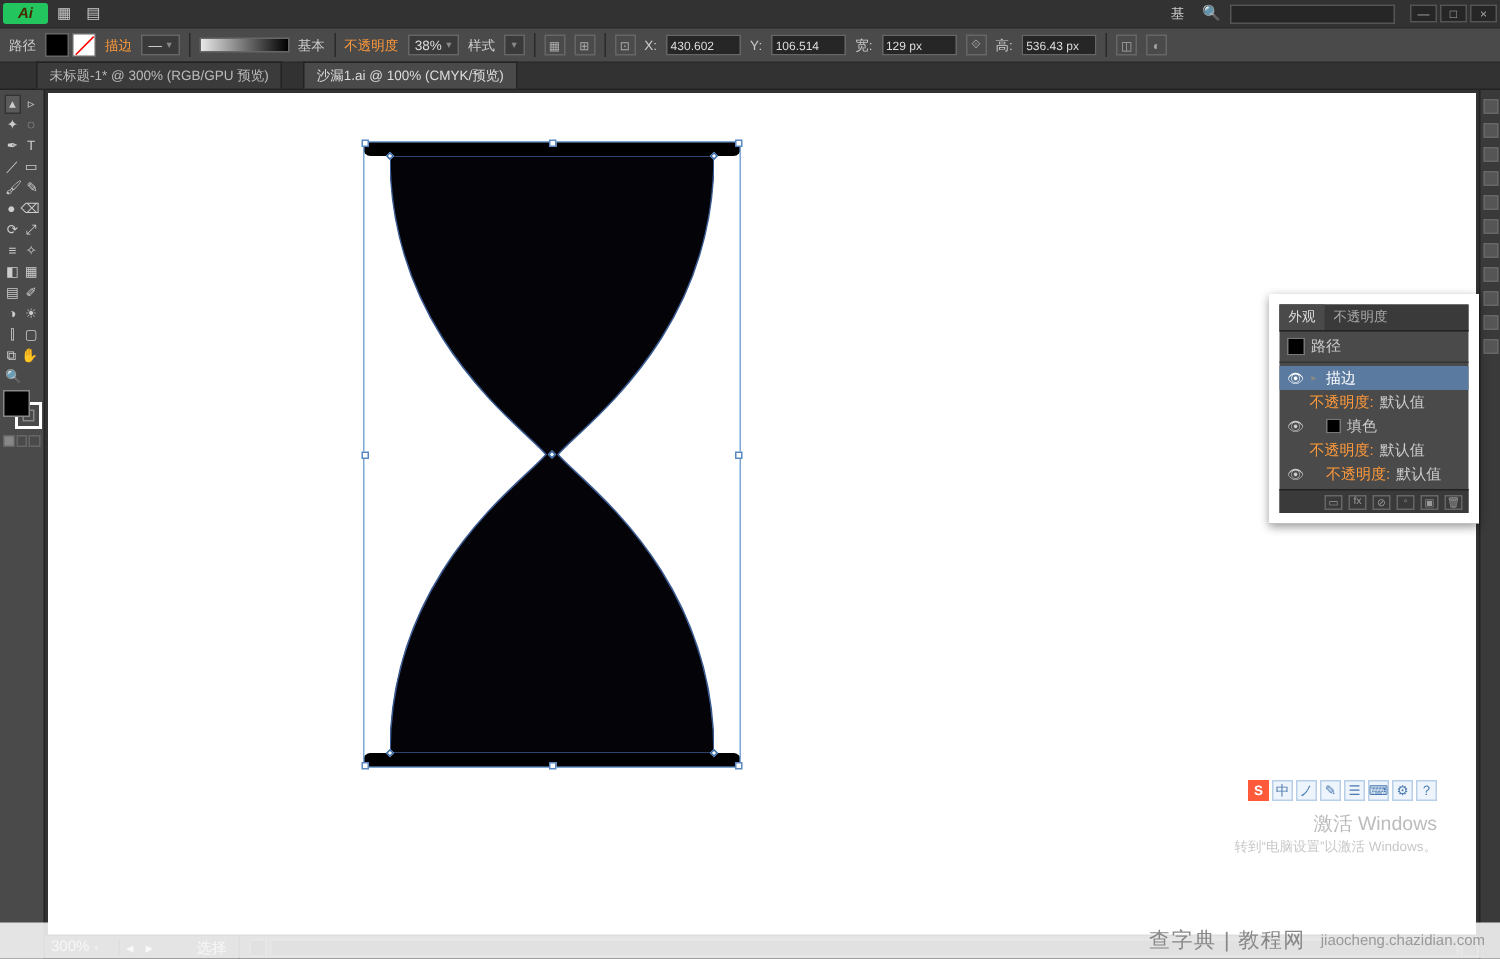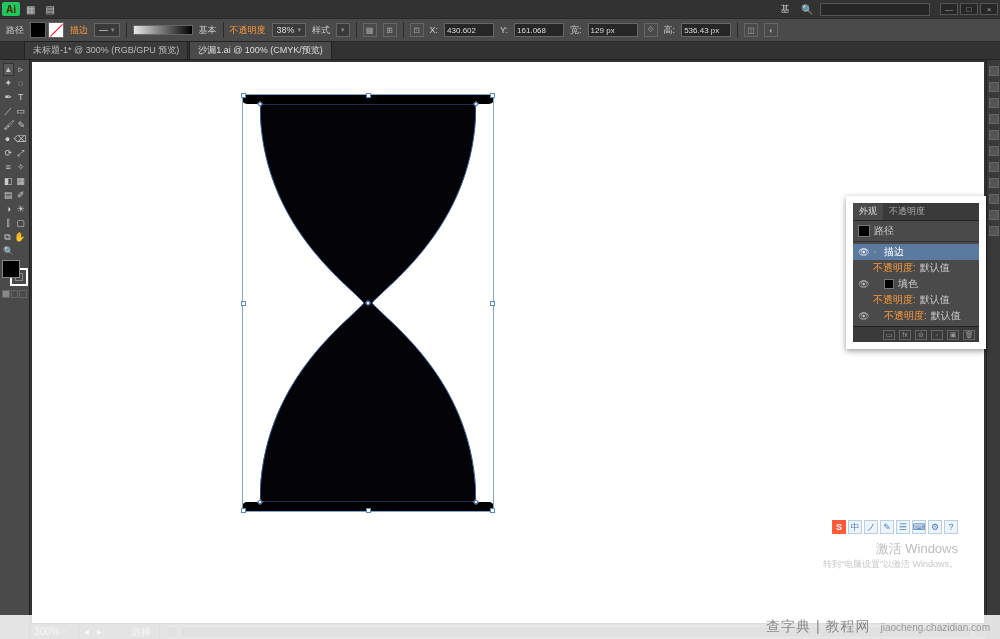--- a/index.html
+++ b/index.html
@@ -1,21 +1,21 @@
 <!DOCTYPE html>
 <html><head>
 <meta charset="utf-8">
 <style>
 * { margin:0; padding:0; box-sizing:border-box; font-family:"Microsoft YaHei",Arial,sans-serif; font-size:10px; user-select:none; }
 body { background:#ffffff; width:1000px; height:639px; overflow:hidden; position:relative; }
 .app { position:absolute; inset:0; background:#323232; display:flex; flex-direction:column; }
 
 
 .menubar { height:18px; background:#323232; display:flex; align-items:center; padding:0 2px; gap:2px; color:#ccc; }
-.menubar .logo { width:18px; height:14px; background:#22c55e; color:#4a2a00; display:flex; align-items:center; justify-content:center; font-weight:bold; font-size:10px; border-radius:2px; }
+.menubar .logo { width:30px; height:14px; background:#22c55e; color:#4a2a00; display:flex; align-items:center; justify-content:center; font-weight:bold; font-size:10px; border-radius:2px;font-style:italic; }
 .menubar .mi { padding:0 4px; cursor:pointer; }
 .menubar .sp { flex:1; }
 .menubar .ess { padding:0 6px; font-size:9px; color:#ccc; }
 .menubar .search { width:110px; height:13px; background:#262626; border:1px solid #555; }
 .wc { display:flex; gap:2px; margin-left:8px; }
 .wc span { width:18px; height:12px; background:#262626; border:1px solid #555; display:flex; align-items:center; justify-content:center; color:#aaa; font-size:8px; }
 
 
 .ctrlbar { height:24px; background:#4a4a4a; border-top:1px solid #2a2a2a; border-bottom:1px solid #2a2a2a; display:flex; align-items:center; padding:0 6px; gap:6px; color:#ccc; }
 .ctrlbar .lbl { font-size:9px; }
@@ -27,21 +27,21 @@
 .ol { color:#ff9a3a; font-size:9px; }
 .strokebar { width:60px; height:10px; background:linear-gradient(90deg,#e8e8e8,#000); border:1px solid #666; }
 .dd { height:14px; background:#3a3a3a; border:1px solid #666; display:flex; align-items:center; padding:0 4px; gap:3px; }
 .dd .val { font-size:9px; color:#ddd; }
 .dd .car { font-size:7px; color:#888; }
 .cticon { width:14px; height:14px; border:1px solid #666; display:flex; align-items:center; justify-content:center; color:#aaa; font-size:8px; }
 .num { width:50px; height:14px; background:#262626; border:1px solid #666; color:#ddd; font-size:8px; display:flex; align-items:center; padding:0 2px; }
 .sep { width:1px; height:16px; background:#2a2a2a; }
 
 
-.doctabs { height:18px; background:#323232; display:flex; align-items:flex-end; padding-left:24px; gap:1px; border-bottom:1px solid #222; }
+.doctabs { height:18px; background:#323232; display:flex; align-items:flex-end; padding-left:24px; gap:14px; border-bottom:1px solid #222; }
 .doctabs .tab { background:#3b3b3b; color:#bbb; font-size:9px; padding:2px 8px; border:1px solid #222; border-bottom:none; }
 .doctabs .tab.active { background:#4a4a4a; color:#ddd; }
 
 
 .mainrow { flex:1; display:flex; min-height:0; }
 .toolbox { width:30px; background:#4a4a4a; border-right:1px solid #222; display:flex; flex-direction:column; padding:2px; gap:0; }
 .tbrow { display:flex; }
 .tb { width:13px; height:13px; margin:0.5px; display:flex; align-items:center; justify-content:center; color:#ccc; font-size:9px; border:1px solid transparent; cursor:pointer; }
 .tb.sel { background:#5a5a5a; border-color:#333; }
 .fillstroke { position:relative; width:26px; height:26px; margin:2px auto; }
@@ -154,21 +154,21 @@
         <span class="car">▾</span>
       </div>
     <div class="sep"></div>
     <span class="cticon">▦</span>
     <span class="cticon">⊞</span>
     <div class="sep"></div>
     <span class="cticon">⊡</span>
     <span class="lbl">X:</span>
       <div class="num">430.602</div>
     <span class="lbl">Y:</span>
-      <div class="num">161.068</div>
+      <div class="num">106.514</div>
     <span class="lbl">宽:</span>
       <div class="num">129 px</div>
     <span class="cticon">⟐</span>
     <span class="lbl">高:</span>
       <div class="num">536.43 px</div>
     <div class="sep"></div>
     <span class="cticon">◫</span>
     <span class="cticon">◐</span>
   </div>
 

